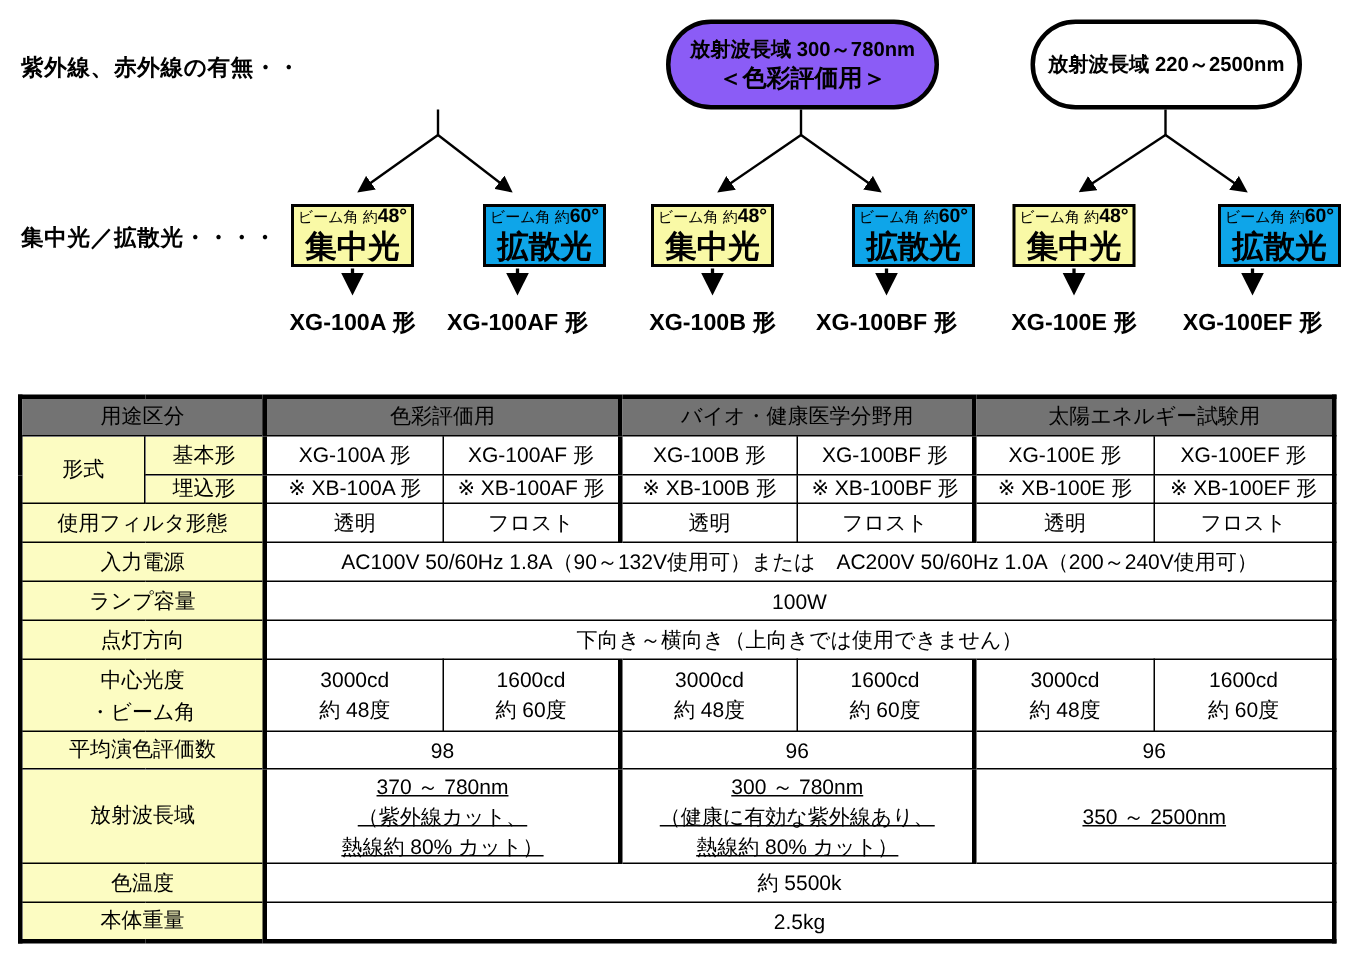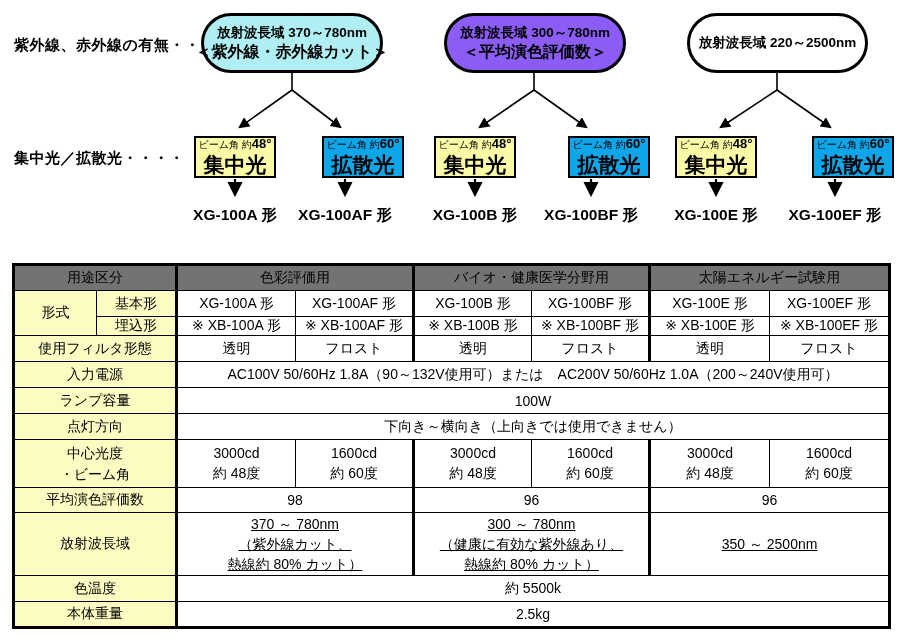--- a/index.html
+++ b/index.html
@@ -85,27 +85,23 @@
       <path d="M345,179 L345,194" stroke="#000" stroke-width="2.2" fill="none" marker-end="url(#arr)"></path>
       <path d="M475,179 L475,194" stroke="#000" stroke-width="2.2" fill="none" marker-end="url(#arr)"></path>
       <path d="M591,179 L591,194" stroke="#000" stroke-width="2.2" fill="none" marker-end="url(#arr)"></path>
       <path d="M716,179 L716,194" stroke="#000" stroke-width="2.2" fill="none" marker-end="url(#arr)"></path>
       <path d="M835,179 L835,194" stroke="#000" stroke-width="2.2" fill="none" marker-end="url(#arr)"></path>
     </svg>
 
     <div class="row-label" style="left:14px;top:149px;">集中光／拡散光・・・・</div>
     <div class="row-label" style="left:14px;top:36px;">紫外線、赤外線の有無・・</div>
 
-    <div class="bubble bubble-cyan" style="left:201px;top:13px;width:182px;height:60px;">
-      <div class="b-line1">放射波長域 370～780nm</div>
-      <div class="b-line2">＜紫外線・赤外線カット＞</div>
-    </div>
     <div class="bubble bubble-pink" style="left:444px;top:13px;width:182px;height:60px;">
       <div class="b-line1">放射波長域 300～780nm</div>
-      <div class="b-line2">＜平均演色評価数＞</div>
+      <div class="b-line2">＜色彩評価用＞</div>
     </div>
     <div class="bubble bubble-white" style="left:687px;top:13px;width:181px;height:60px;">
       <div class="b-line1">放射波長域 220～2500nm</div>
       <div class="b-line2"></div>
     </div>
 
     <div class="beam-box box-yellow" style="left:194px;">
       <div class="box-angle"><span>ビーム角 約</span><span class="deg">48°</span></div>
       <div class="box-type">集中光</div>
     </div>

